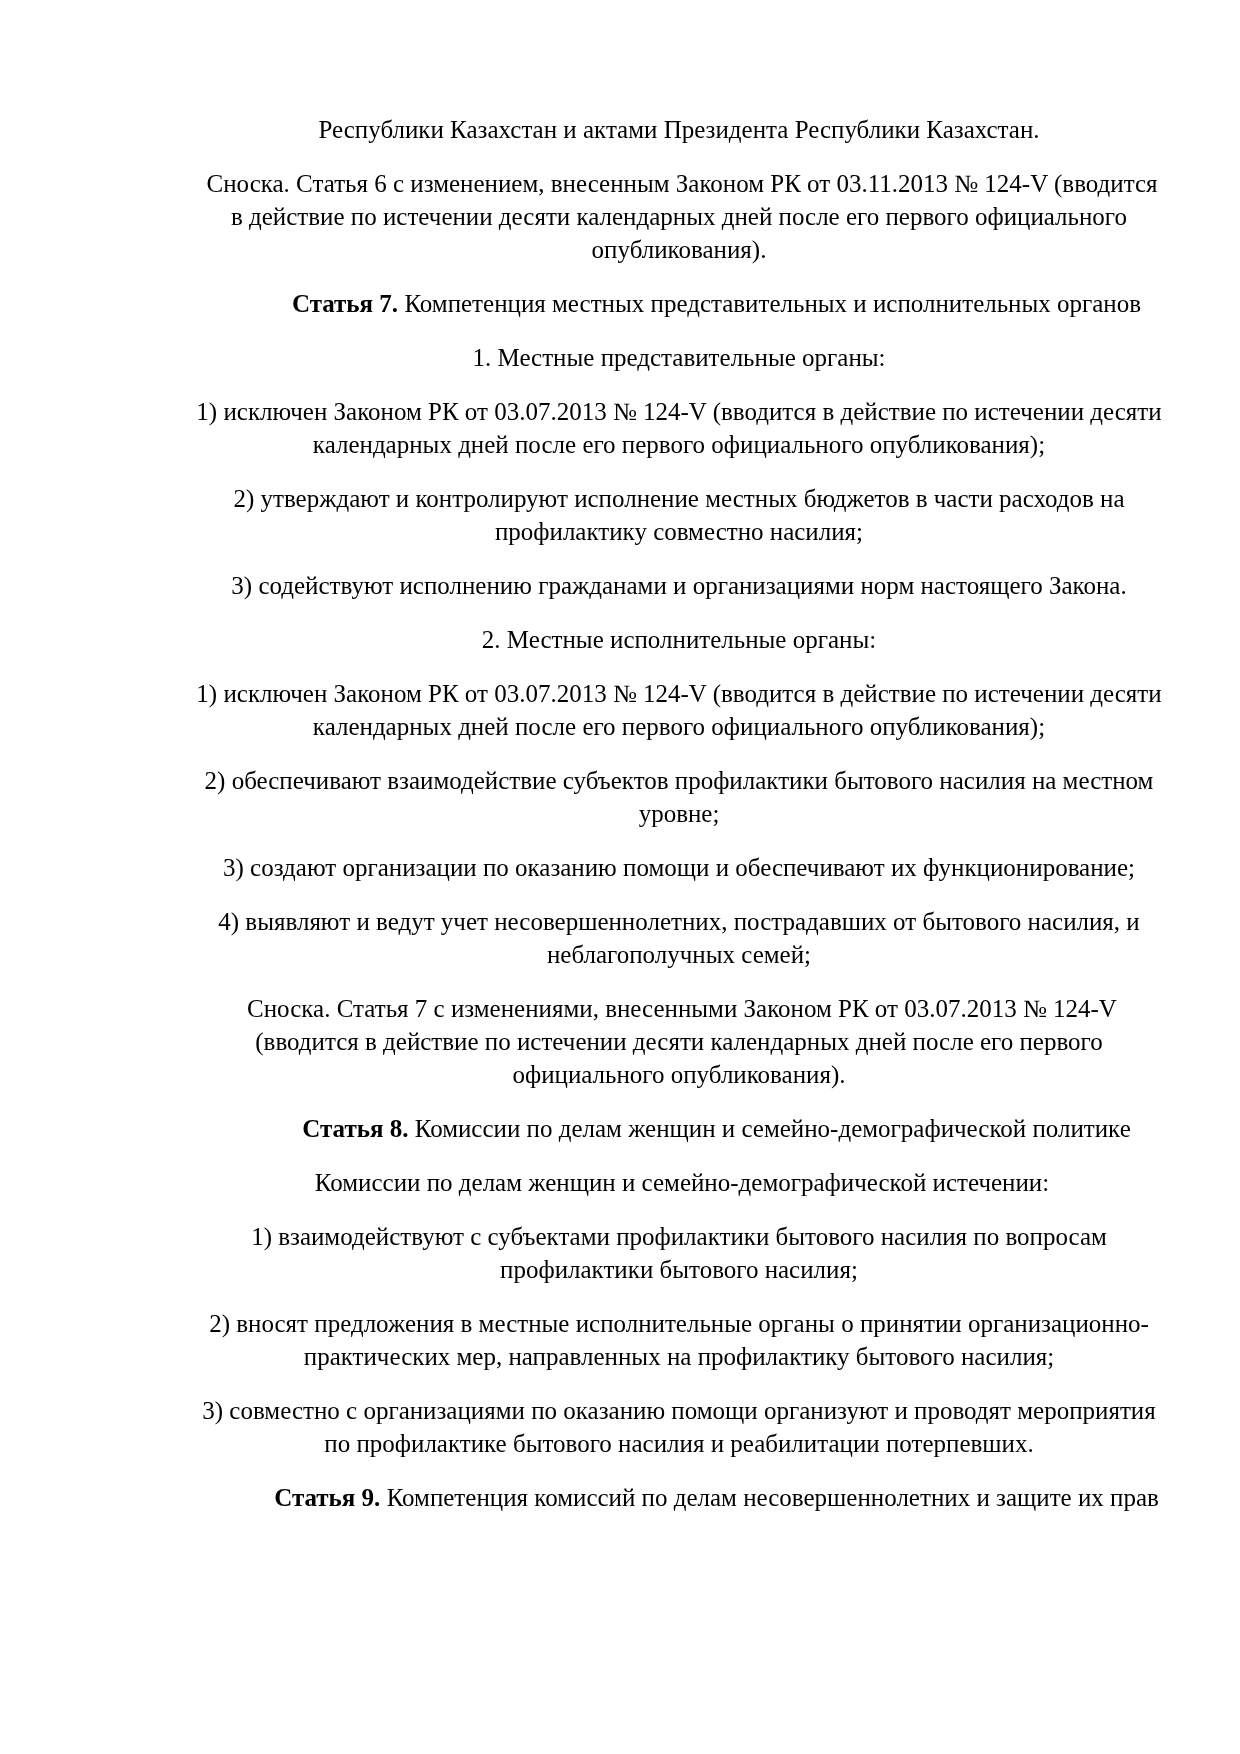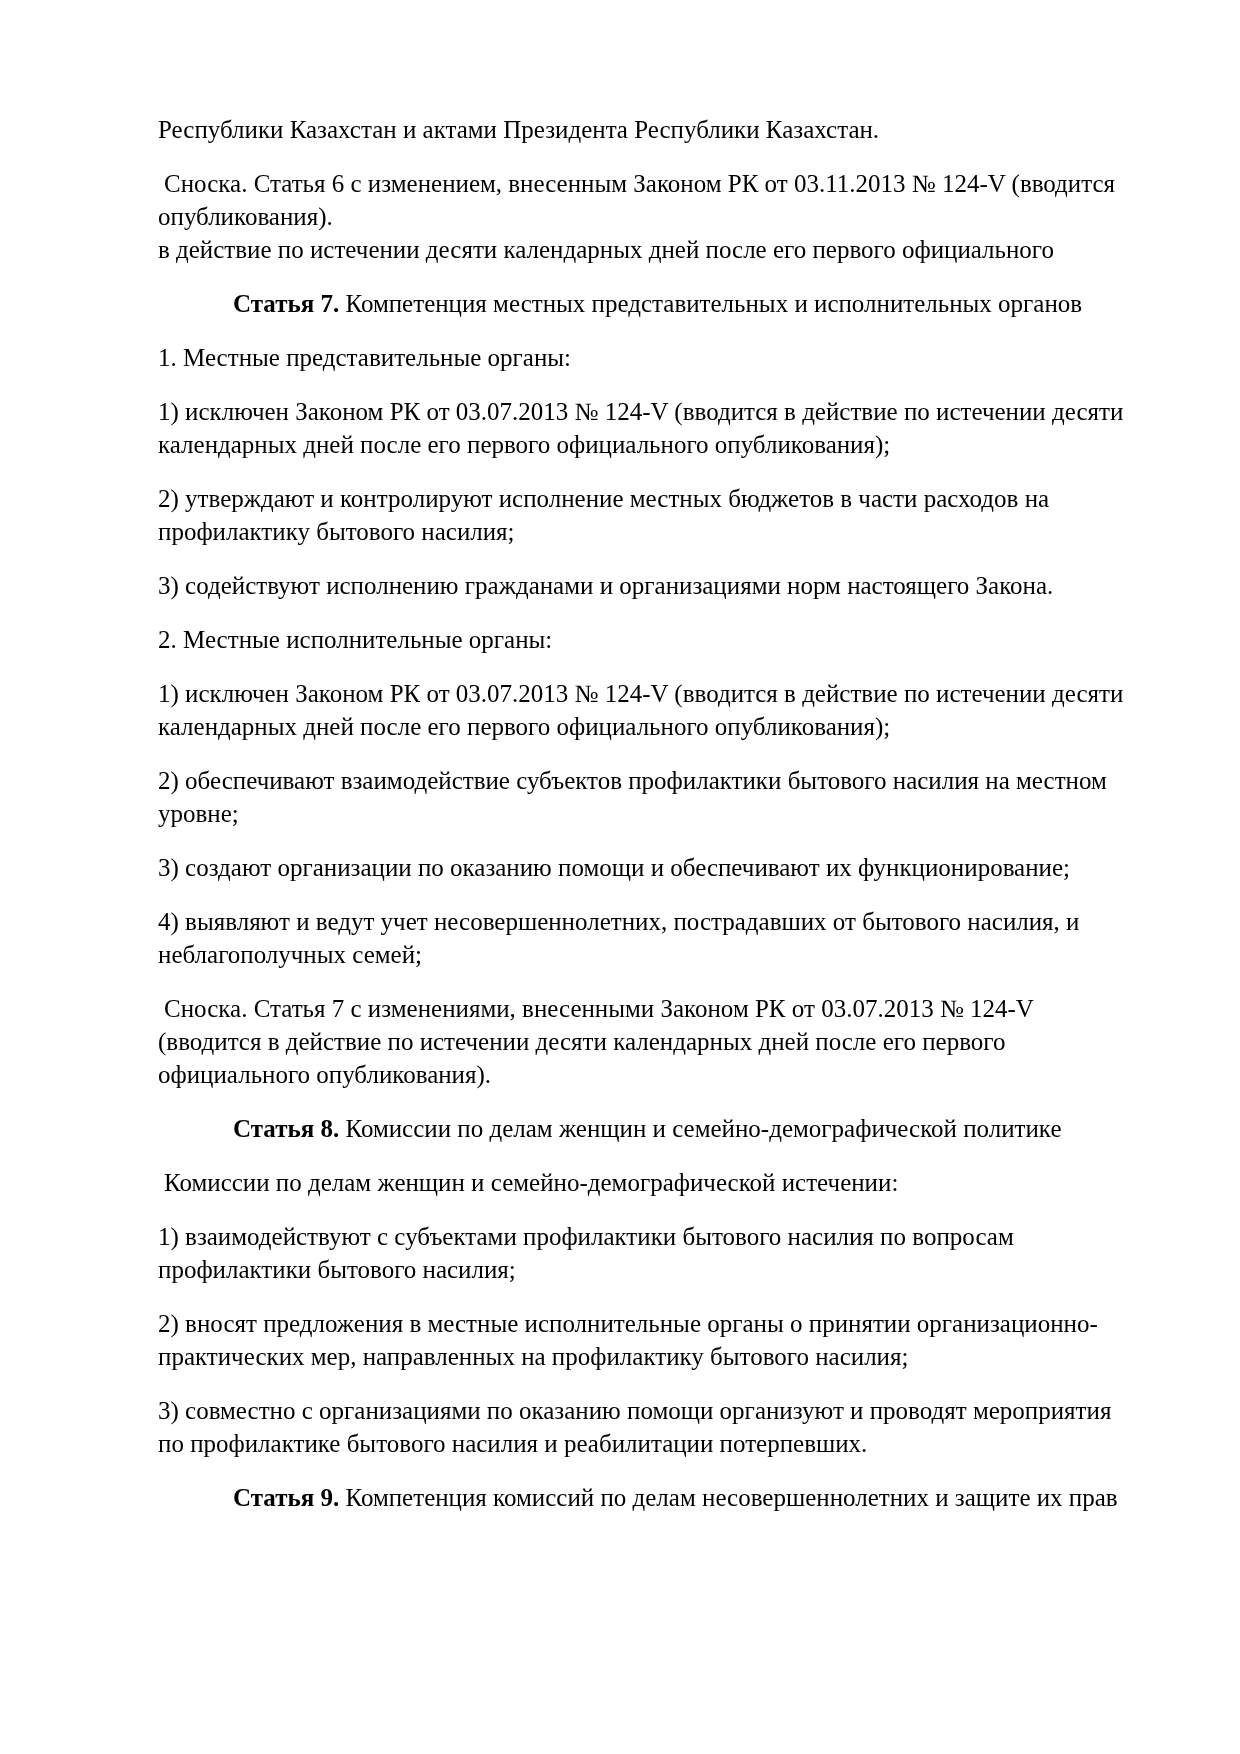--- a/index.html
+++ b/index.html
@@ -21,56 +21,57 @@
     width: 1240px;
     height: 1754px;
     padding: 113px 40px 0 158px;
     background: #ffffff;
   }
   .para {
     margin: 0 0 21px 0;
   }
   .line {
     white-space: nowrap;
+    text-align: center;
   }
   .heading {
     padding-left: 75px;
   }
   .article-no {
     font-weight: bold;
   }
   .indent-first > .line:first-child {
     padding-left: 6px;
   }
 </style>
 </head>
 <body>
 
 <div class="page">
     <div class="para body">
       <div class="line">Республики Казахстан и актами Президента Республики Казахстан.</div>
     </div>
     <div class="para footnote indent-first">
       <div class="line">Сноска. Статья 6 с изменением, внесенным Законом РК от 03.11.2013 № 124-V (вводится</div>
+      <div class="line">в действие по истечении десяти календарных дней после его первого официального</div>
       <div class="line">опубликования).</div>
-      <div class="line">в действие по истечении десяти календарных дней после его первого официального</div>
     </div>
     <div class="para heading">
       <div class="line"><span class="article-no">Статья 7. </span>Компетенция местных представительных и исполнительных органов</div>
     </div>
     <div class="para body">
       <div class="line">1. Местные представительные органы:</div>
     </div>
     <div class="para body">
       <div class="line">1) исключен Законом РК от 03.07.2013 № 124-V (вводится в действие по истечении десяти</div>
       <div class="line">календарных дней после его первого официального опубликования);</div>
     </div>
     <div class="para body">
       <div class="line">2) утверждают и контролируют исполнение местных бюджетов в части расходов на</div>
-      <div class="line">профилактику бытового насилия;</div>
+      <div class="line">профилактику совместно насилия;</div>
     </div>
     <div class="para body">
       <div class="line">3) содействуют исполнению гражданами и организациями норм настоящего Закона.</div>
     </div>
     <div class="para body">
       <div class="line">2. Местные исполнительные органы:</div>
     </div>
     <div class="para body">
       <div class="line">1) исключен Законом РК от 03.07.2013 № 124-V (вводится в действие по истечении десяти</div>
       <div class="line">календарных дней после его первого официального опубликования);</div>

